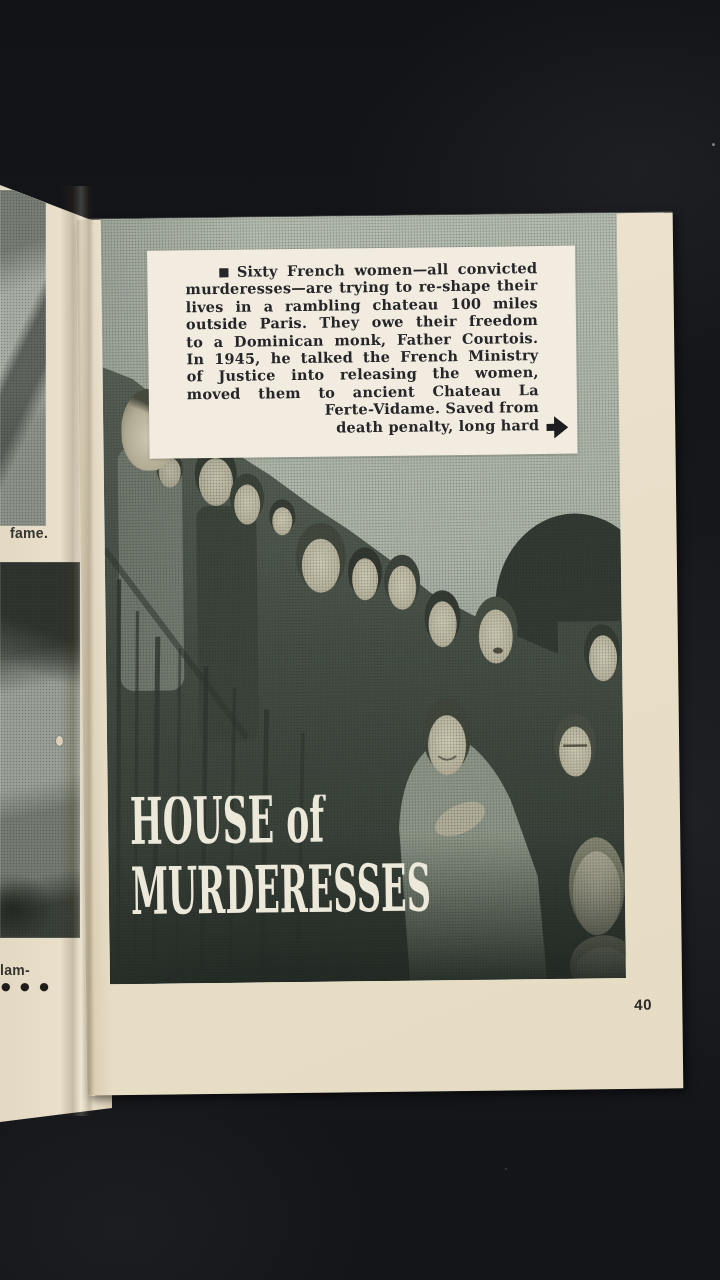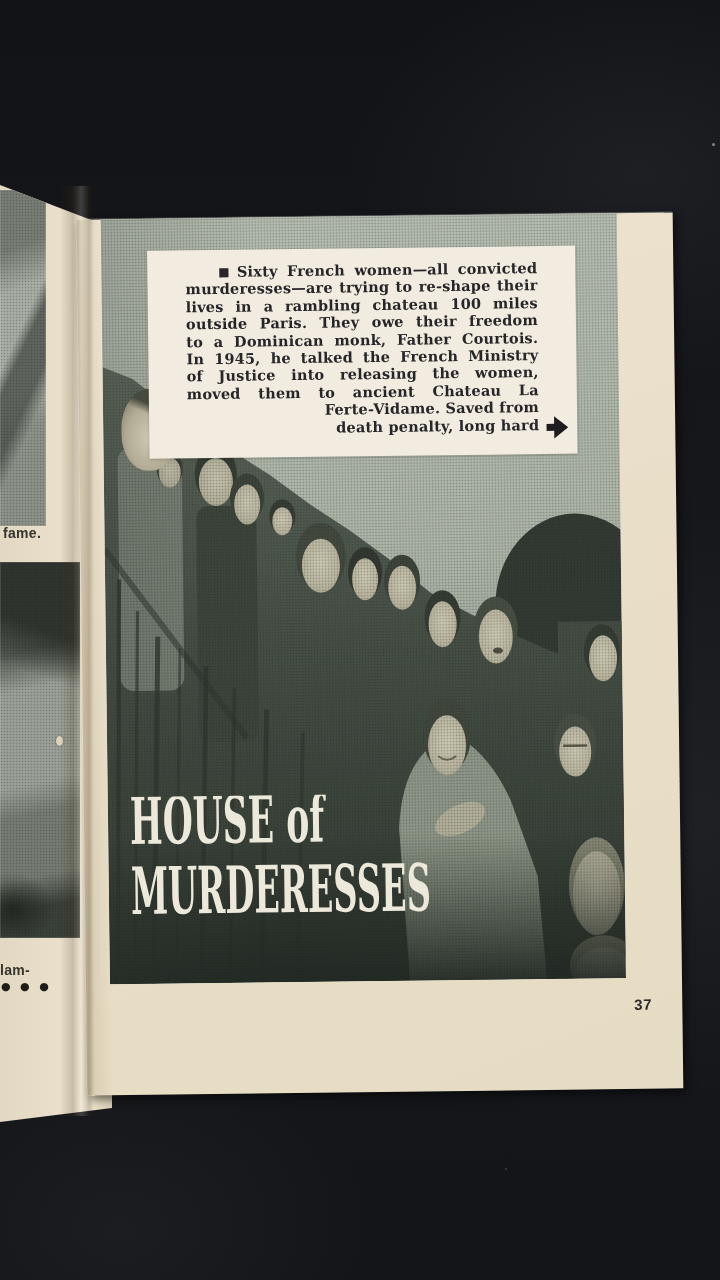--- a/index.html
+++ b/index.html
@@ -21,21 +21,21 @@
       linear-gradient(115deg, rgba(70,76,70,.0) 42%, rgba(70,76,70,.75) 48%, rgba(70,76,70,.75) 62%, rgba(70,76,70,.05) 70%),
       linear-gradient(160deg,#777d75 0 18%, #a8ada4 30% 60%, #8f958c 70% 100%);}
   .adj-photo-bottom{position:absolute;left:0;top:386px;width:80px;height:376px;
     background:
       radial-gradient(60px 50px at 15% 92%, rgba(30,34,28,.85), transparent 70%),
       linear-gradient(200deg, rgba(40,45,40,.85) 0 20%, transparent 32%),
       linear-gradient(168deg,#575d55 0 24%, #9aa097 34% 58%, #757b72 66% 82%, #3a403a 90% 100%);}
   .adj-photo-top,.adj-photo-bottom{box-shadow:inset 0 0 0 1px rgba(255,255,255,.12);}
   .halftone-s{position:absolute;inset:0;background-image:radial-gradient(rgba(20,24,18,.5) .6px, transparent 1.1px);background-size:3px 3px;opacity:.5;}
   .adj-caption{position:absolute;font-family:"Liberation Sans",sans-serif;font-weight:bold;color:#35342f;font-size:14px;letter-spacing:.3px;}
-  .adj-caption.fame{left:3px;top:349px;}
+  .adj-caption.fame{left:10px;top:349px;}
   .adj-caption.lam{left:0;top:786px;text-align:center;}
   .adj-dots{position:absolute;left:1px;top:804px;font-size:11px;letter-spacing:3px;color:#1e1d1a;font-family:"DejaVu Sans",sans-serif;}
   .staple-mark{position:absolute;left:56px;top:560px;width:7px;height:10px;border-radius:50%;background:#ddd3bd;box-shadow:0 0 2px rgba(0,0,0,.4);}
 
   .gutter-shadow{position:absolute;left:60px;top:186px;width:34px;height:930px;z-index:4;pointer-events:none;
     background:linear-gradient(to right, transparent 0, rgba(70,52,25,.22) 38%, rgba(255,255,240,.18) 62%, rgba(60,45,20,.20) 86%, transparent 100%);}
 
   
   .main-page{position:absolute;left:82px;top:216px;width:596px;height:876px;z-index:2;
     background:
@@ -232,17 +232,17 @@
         <div class="intro-line right">death penalty, long hard</div>
       </div>
       <div class="continue-arrow"></div>
     </div>
 
     <svg class="headline" width="350" height="150" viewBox="0 0 350 150">
       <text x="2" y="36" font-size="50" textLength="194" lengthAdjust="spacingAndGlyphs" transform="scale(1,1.3)">HOUSE of</text>
       <text x="2" y="90" font-size="50" textLength="300" lengthAdjust="spacingAndGlyphs" transform="scale(1,1.3)">MURDERESSES</text>
     </svg>
 
-    <div class="page-number">37</div>
+    <div class="page-number">40</div>
   </div>
 
   <div class="gutter-shadow"></div>
 </div>
 
 </body></html>

